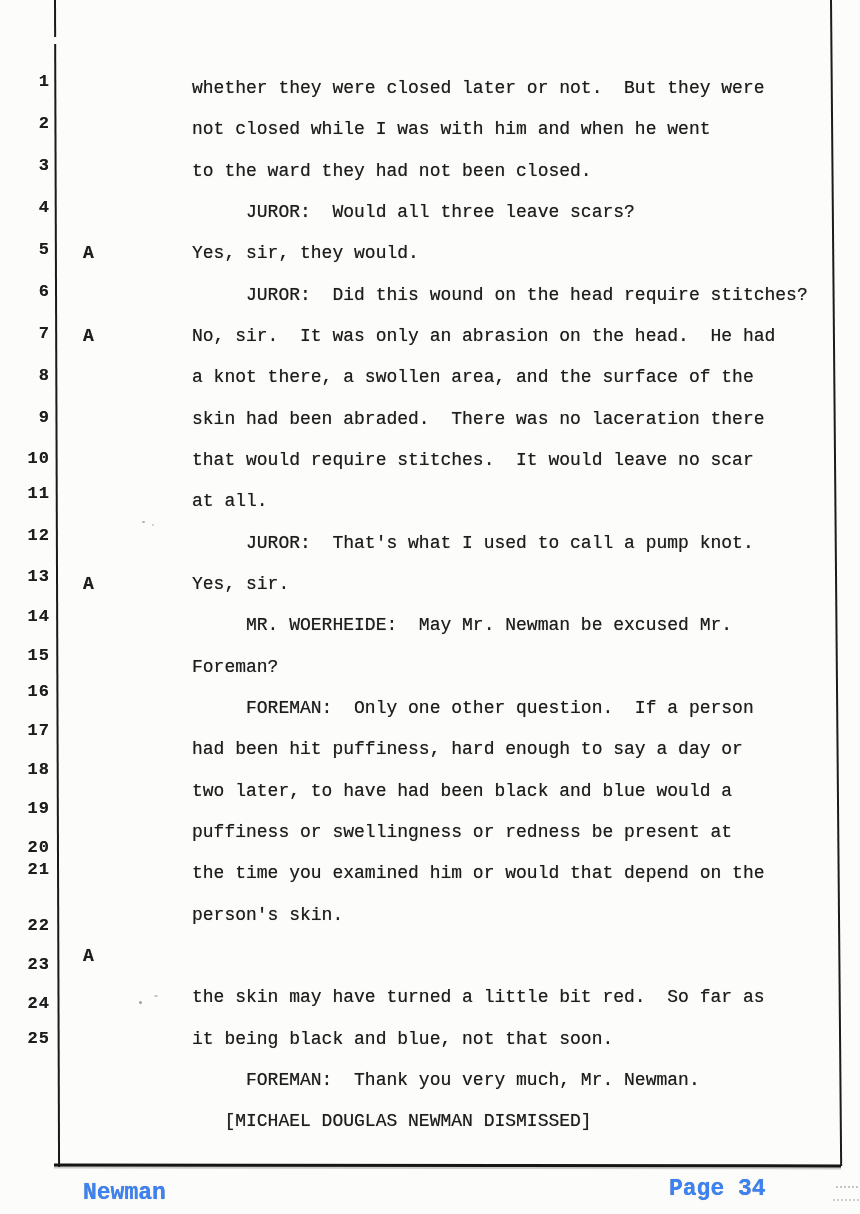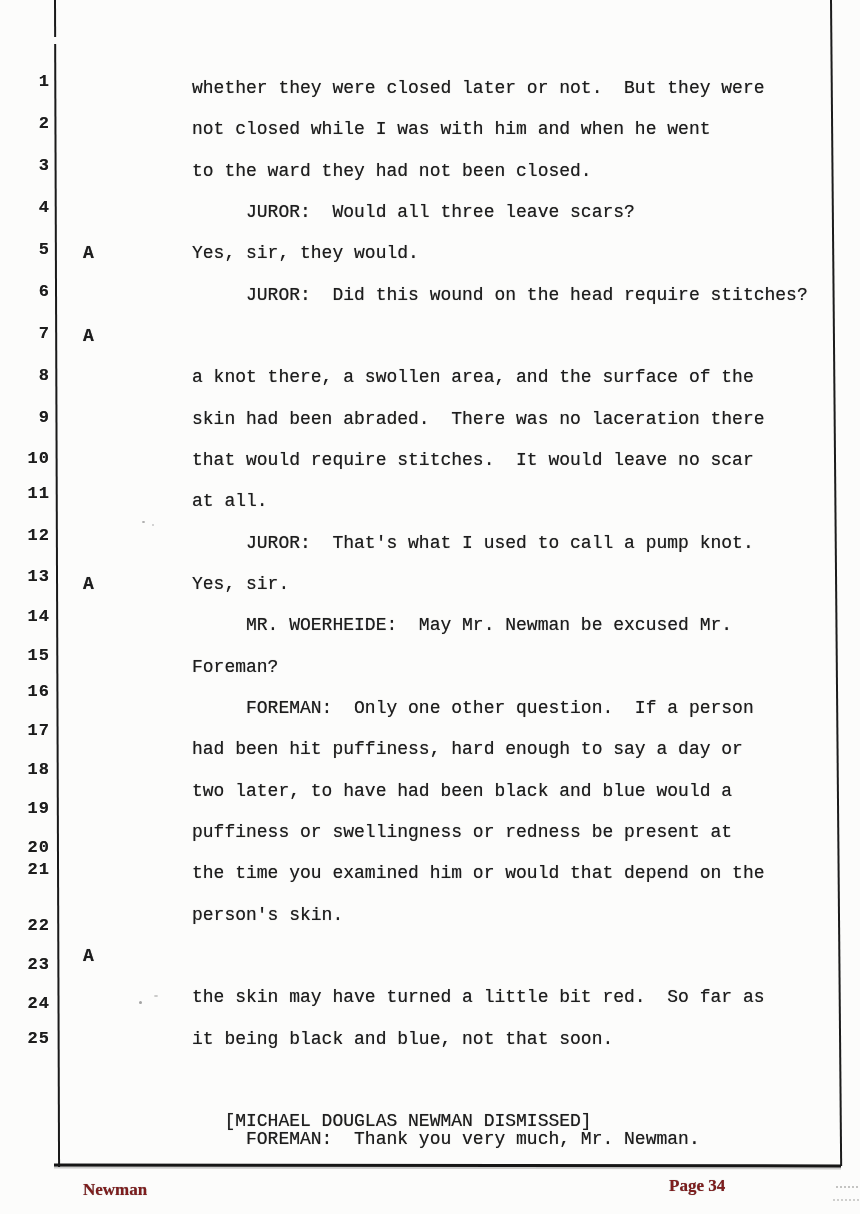--- a/index.html
+++ b/index.html
@@ -38,22 +38,22 @@
   .row .marker {
     position:absolute; left:83px; font-size:18px; font-weight:700;
     text-shadow:0 0 0.7px rgba(0,0,0,0.6);
   }
   .row .text {
     position:absolute; left:192px; white-space:pre;
     font-size:18px; font-weight:400;
     text-shadow:0 0 0.7px rgba(0,0,0,0.6);
   }
   .footer-left, .footer-right {
-    position:absolute; font-size:17px; font-weight:700;
-    text-shadow:0 0 0.7px rgba(0,0,0,0.55); color:#7f1d1d;font-family:Liberation Serif, serif;
+    position:absolute; font-size:23px; font-weight:700;
+    text-shadow:0 0 0.7px rgba(0,0,0,0.55); color:#3b82f6;
   }
   .footer-left  { left:83px;  top:1180px; }
   .footer-right { left:669px; top:1176px; }
   
   .speck { position:absolute; background:#4a4a4a; border-radius:50%; }
   .sp1 { left:142px; top:521px;  width:3px; height:2px; opacity:.45; }
   .sp2 { left:152px; top:524px;  width:2px; height:2px; opacity:.3;  }
   .sp3 { left:139px; top:1001px; width:3px; height:3px; opacity:.5;  }
   .sp4 { left:154px; top:995px;  width:4px; height:2px; opacity:.3;  }
   .artifact {
@@ -121,20 +121,21 @@
     <div class="row" style="top:243px">
         <span class="marker">A</span>
         <span class="text">Yes, sir, they would.</span>
       </div>
     <div class="row" style="top:285px">
         <span class="marker"></span>
         <span class="text">     JUROR:  Did this wound on the head require stitches?</span>
       </div>
     <div class="row" style="top:326px">
         <span class="marker">A</span>
+        <span class="text">No, sir.  It was only an abrasion on the head.  He had</span>
       </div>
     <div class="row" style="top:367px">
         <span class="marker"></span>
         <span class="text">a knot there, a swollen area, and the surface of the</span>
       </div>
     <div class="row" style="top:409px">
         <span class="marker"></span>
         <span class="text">skin had been abraded.  There was no laceration there</span>
       </div>
     <div class="row" style="top:450px">
@@ -189,21 +190,21 @@
         <span class="marker">A</span>
       </div>
     <div class="row" style="top:987px">
         <span class="marker"></span>
         <span class="text">the skin may have turned a little bit red.  So far as</span>
       </div>
     <div class="row" style="top:1029px">
         <span class="marker"></span>
         <span class="text">it being black and blue, not that soon.</span>
       </div>
-    <div class="row" style="top:1129px">
+    <div class="row" style="top:1070px">
         <span class="marker"></span>
         <span class="text">     FOREMAN:  Thank you very much, Mr. Newman.</span>
       </div>
     <div class="row" style="top:1111px">
         <span class="marker"></span>
         <span class="text">   [MICHAEL DOUGLAS NEWMAN DISMISSED]</span>
       </div>
   </div>
 
   <div class="footer-left">Newman</div>

